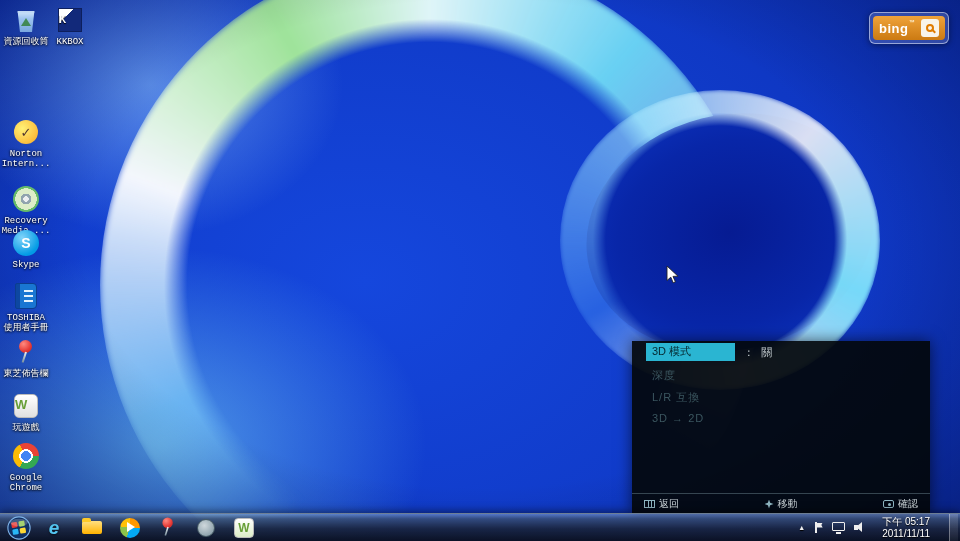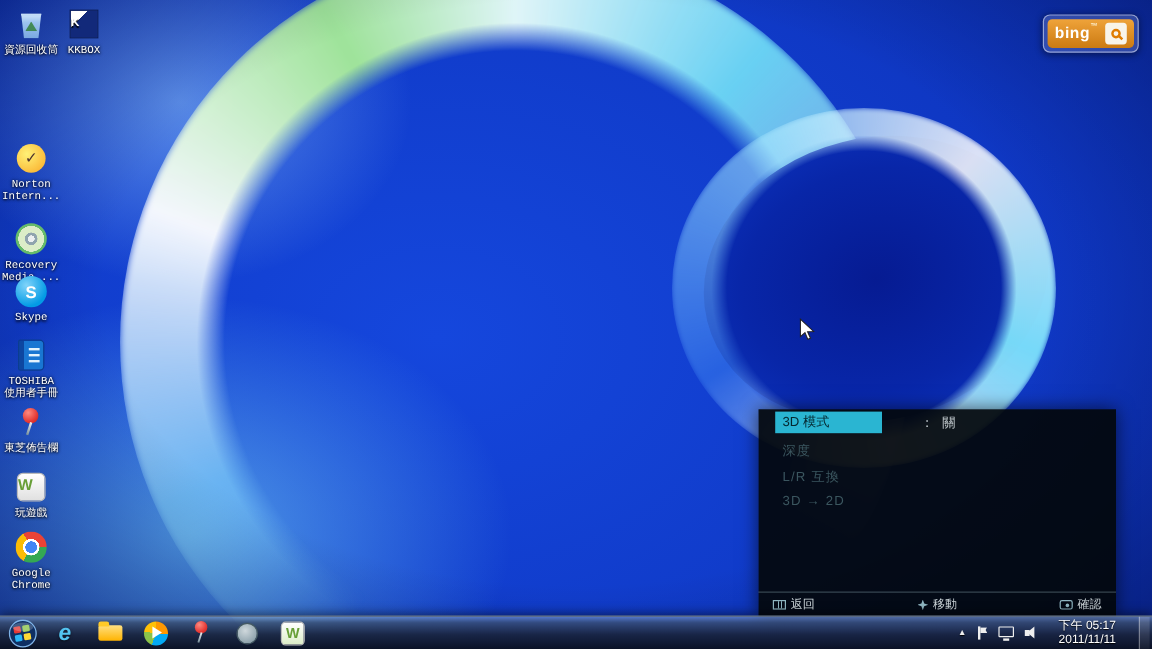--- a/index.html
+++ b/index.html
@@ -81,21 +81,21 @@
   .bing-tm{color:#ffe;font-size:6px;vertical-align:top;}
   .bing-search{width:18px;height:18px;background:#f8f4ea;border-radius:3px;display:flex;align-items:center;justify-content:center;cursor:pointer;}
   .mag{width:8px;height:8px;border:2px solid #e07c00;border-radius:50%;position:relative;}
   .mag::after{content:"";position:absolute;width:5px;height:2px;background:#e07c00;transform:rotate(45deg);right:-4px;bottom:-2px;}
 
   
   .osd{position:absolute;left:632px;top:341px;width:298px;height:173px;background:rgba(3,7,11,.93);
     box-shadow:0 0 14px rgba(0,0,0,.6);}
   .osd-title{color:#cfe3ea;font-size:12px;padding:7px 12px 10px 12px;letter-spacing:1px;}
   .osd-items{padding:2px 14px;}
-  .osd-row{margin-bottom:7px;display:flex;align-items:center;gap:24px;}
+  .osd-row{margin-bottom:7px;display:flex;align-items:center;}
   .osd-hl{background:#2ab5d2;color:#052830;font-size:11px;padding:1px 44px 2px 6px;white-space:nowrap;}
   .osd-val{color:#c4ccd0;font-size:11px;margin-left:8px;letter-spacing:2px;}
   .osd-row.dim span{color:#3b565f;font-size:11px;padding-left:6px;letter-spacing:1px;}
   .osd-footer{position:absolute;left:0;right:0;bottom:0;height:21px;border-top:1px solid rgba(150,180,190,.35);
     display:flex;align-items:center;justify-content:space-between;padding:0 12px;font-size:10px;color:#cfd8dc;}
   .hint{display:flex;align-items:center;gap:4px;}
   .hicon{display:inline-block;}
   .h-back{width:11px;height:8px;border:1px solid #8fb6c2;
     background:linear-gradient(90deg,rgba(0,0,0,0) 0 3px,#8fb6c2 3px 4px,rgba(0,0,0,0) 4px 6px,#8fb6c2 6px 7px,rgba(0,0,0,0) 7px);}
   .h-move{width:9px;height:9px;background:#8fb6c2;

